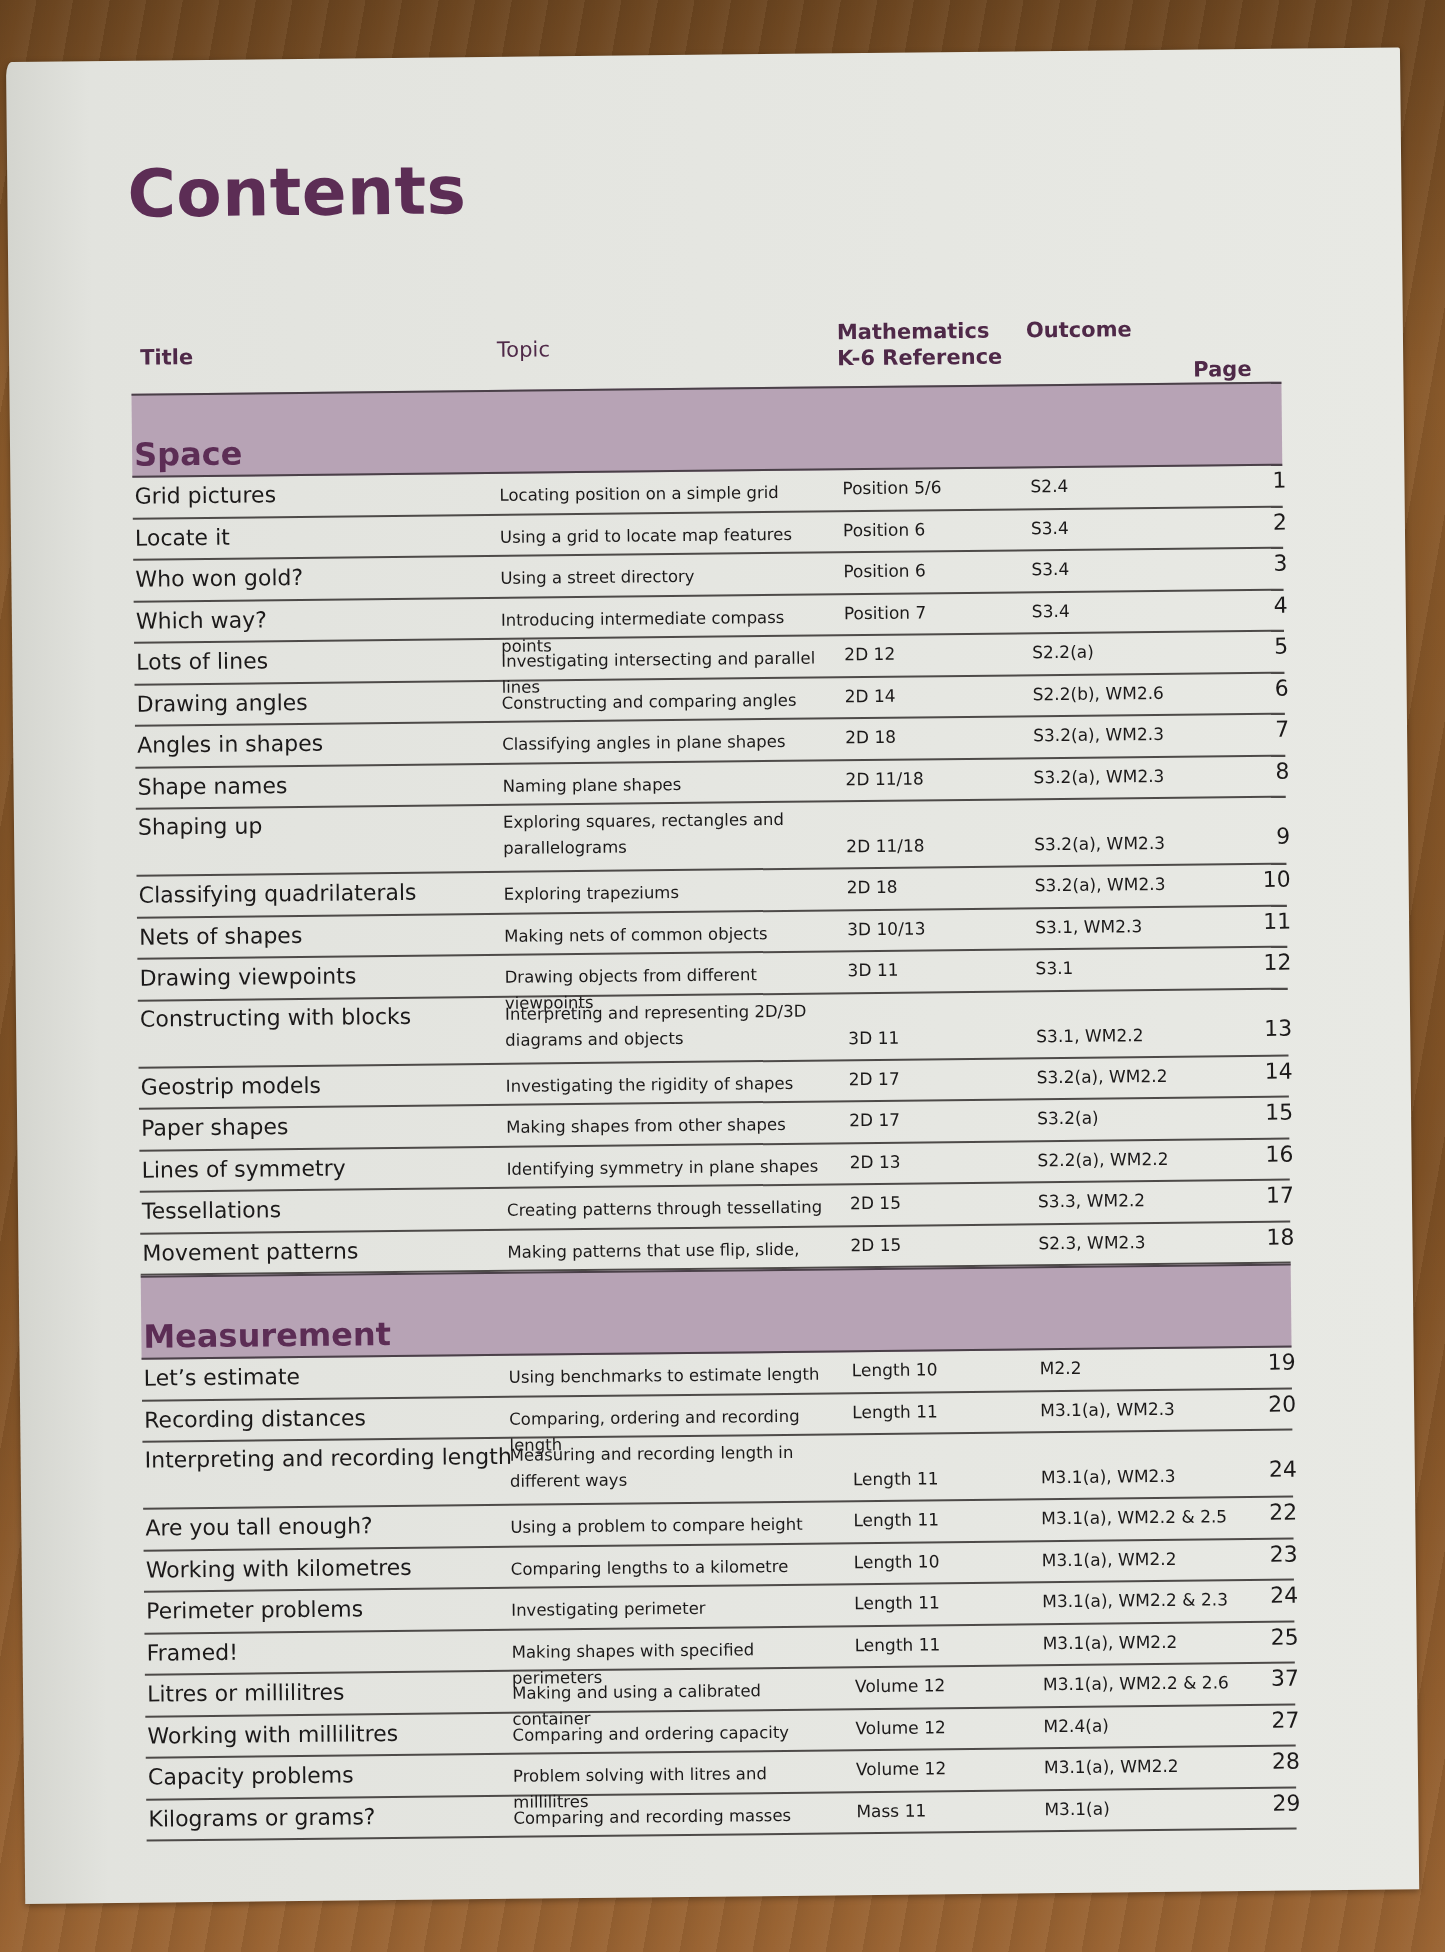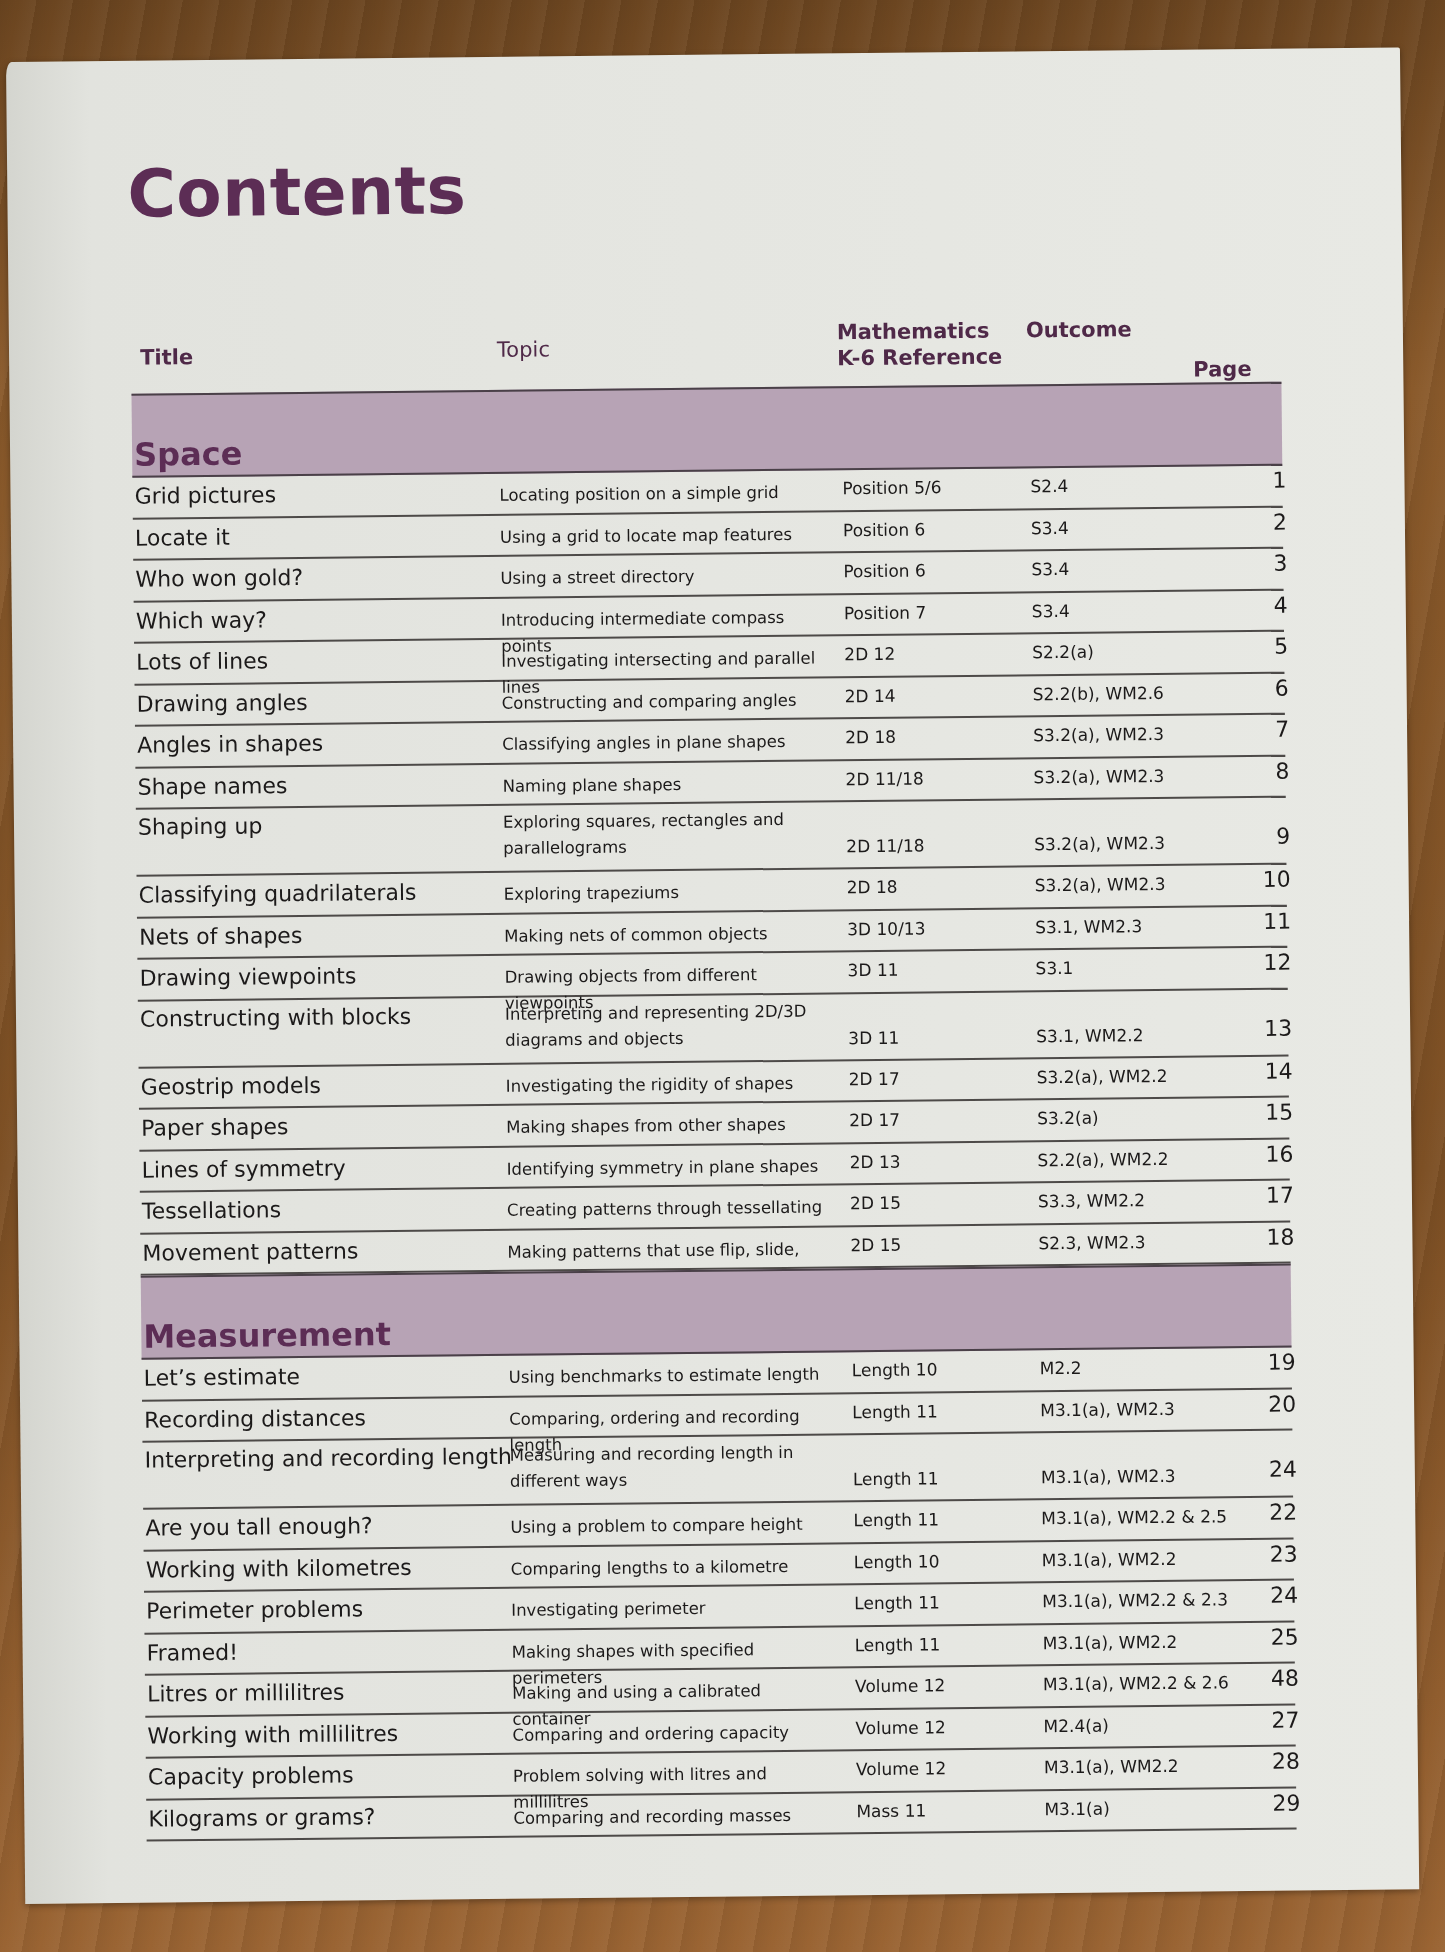--- a/index.html
+++ b/index.html
@@ -258,21 +258,21 @@
         <div class="cell c-topic">Making shapes with specified perimeters</div>
         <div class="cell c-ref">Length 11</div>
         <div class="cell c-outcome">M3.1(a), WM2.2</div>
         <div class="cell c-page">25</div>
       </div>
       <div class="row">
         <div class="cell c-title">Litres or millilitres</div>
         <div class="cell c-topic">Making and using a calibrated container</div>
         <div class="cell c-ref">Volume 12</div>
         <div class="cell c-outcome">M3.1(a), WM2.2 &amp; 2.6</div>
-        <div class="cell c-page">48</div>
+        <div class="cell c-page">37</div>
       </div>
       <div class="row">
         <div class="cell c-title">Working with millilitres</div>
         <div class="cell c-topic">Comparing and ordering capacity</div>
         <div class="cell c-ref">Volume 12</div>
         <div class="cell c-outcome">M2.4(a)</div>
         <div class="cell c-page">27</div>
       </div>
       <div class="row">
         <div class="cell c-title">Capacity problems</div>

